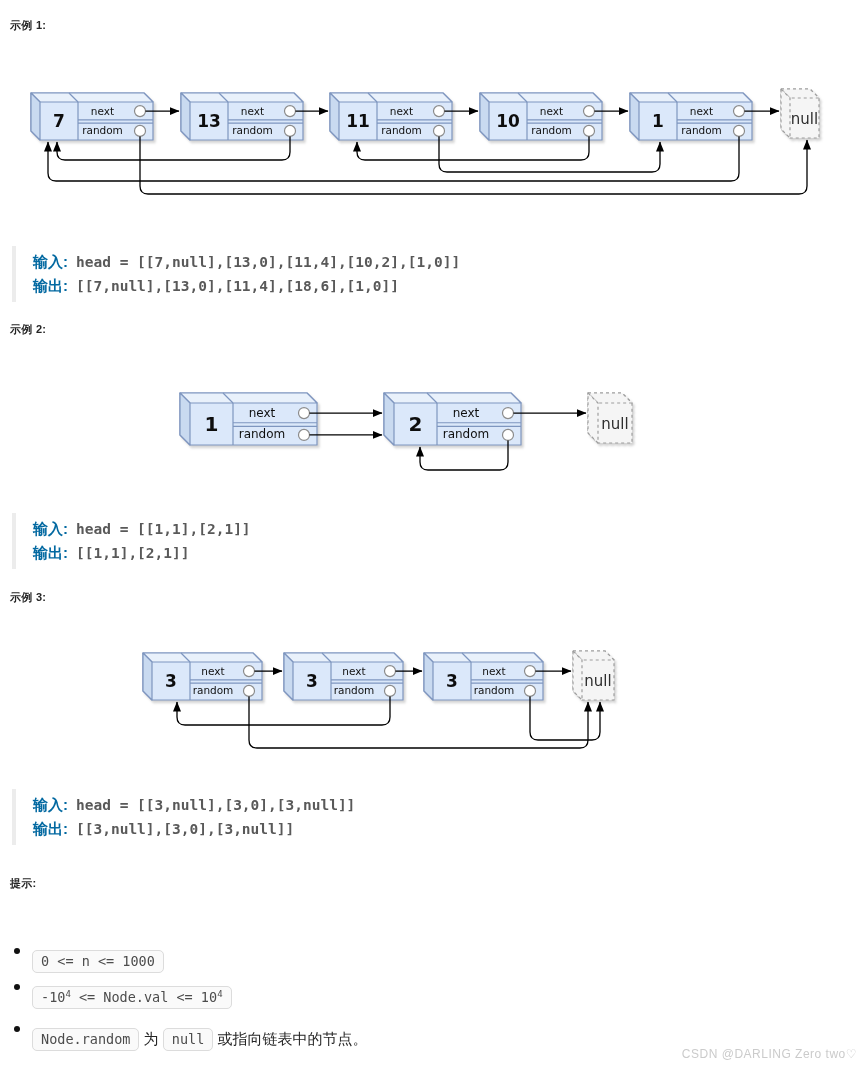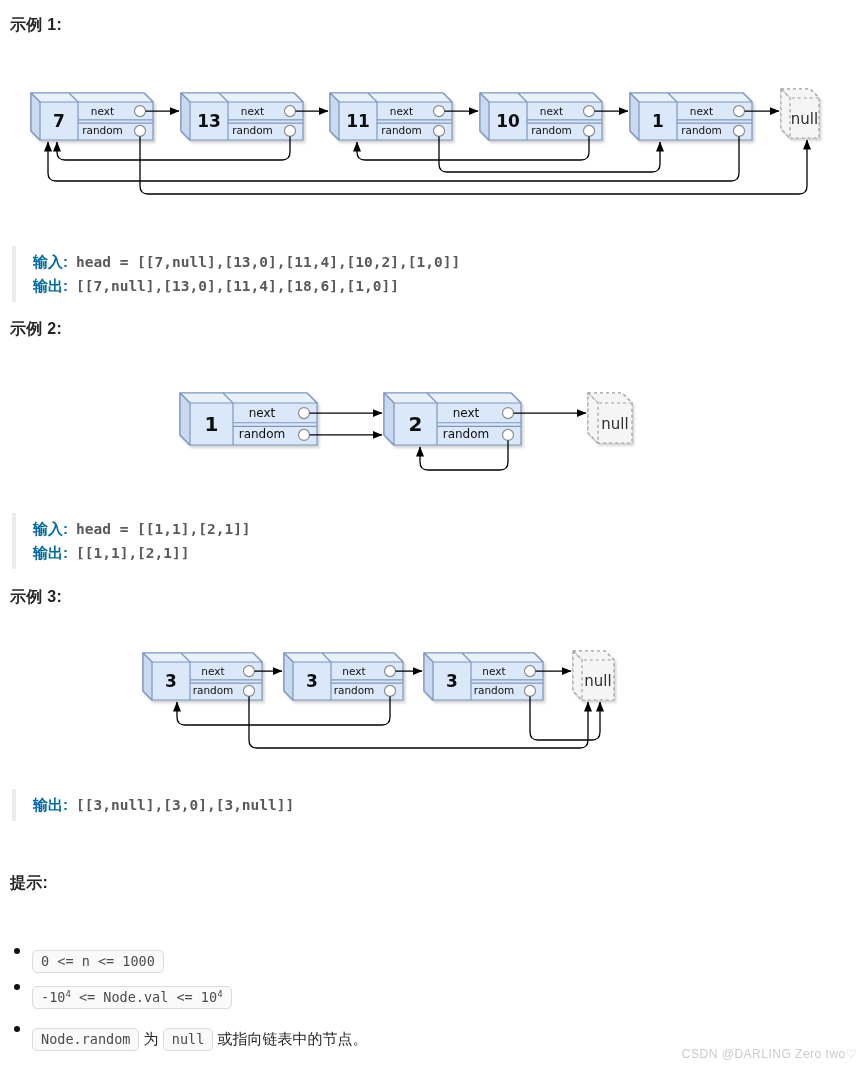--- a/index.html
+++ b/index.html
@@ -1,18 +1,18 @@
 <!DOCTYPE html>
 <html><head>
 <meta charset="utf-8">
 <style>
   html,body{margin:0;padding:0;background:#ffffff;}
   .page{position:relative;width:865px;height:1071px;background:#ffffff;overflow:hidden;
         font-family:"Liberation Sans","DejaVu Sans",sans-serif;}
-  .h{position:absolute;left:10px;font-size:16px;font-weight:bold;color:#252525;line-height:22px;letter-spacing:.3px;}
+  .h{position:absolute;left:10px;font-size:11px;font-weight:bold;color:#252525;line-height:22px;letter-spacing:.3px;}
   .diag{position:absolute;left:0;width:865px;font-family:"DejaVu Sans",sans-serif;}
   .io{position:absolute;left:12px;border-left:4px solid #ececec;padding:4px 0 4px 17px;}
   .io-line{font-size:15px;line-height:24px;white-space:nowrap;}
   .io-label{font-weight:bold;color:#0369a1;margin-right:8px;}
   .io-code{font-family:"DejaVu Sans Mono","Liberation Mono",monospace;font-size:14.5px;color:#595959;font-weight:bold;}
   .hint-item{position:absolute;left:14px;display:flex;align-items:flex-start;font-size:15px;color:#262626;line-height:26px;white-space:pre;}
   .dot{width:6px;height:6px;border-radius:50%;background:#111;margin-right:12px;flex:none;}
   .chip{font-family:"DejaVu Sans Mono","Liberation Mono",monospace;font-size:13.5px;color:#4c4c4c;
         background:#fafafa;border:1px solid #dcdcdc;border-radius:5px;padding:2px 8px 3px;line-height:17px;}
   .chip sup{font-size:9px;line-height:0;}
@@ -238,20 +238,21 @@
         <text x="598" y="685.5" text-anchor="middle" font-size="15" fill="#2e2e2e">null</text>
       </g>
       <line x1="254.5" y1="671.12" x2="282" y2="671.12" stroke="#000000" stroke-width="1.3" marker-end="url(#ar2)"></line>
       <line x1="395.5" y1="671.12" x2="422" y2="671.12" stroke="#000000" stroke-width="1.3" marker-end="url(#ar2)"></line>
       <line x1="535.5" y1="671.12" x2="571" y2="671.12" stroke="#000000" stroke-width="1.3" marker-end="url(#ar2)"></line>
       <path d="M390,696.38 L390,717 Q390,725 382,725 L185,725 Q177,725 177,717 L177,702" fill="none" stroke="#000000" stroke-width="1.3" marker-end="url(#ar2)"></path>
       <path d="M249,696.38 L249,740 Q249,748 257,748 L580,748 Q588,748 588,740 L588,702" fill="none" stroke="#000000" stroke-width="1.3" marker-end="url(#ar2)"></path>
       <path d="M530,696.38 L530,732 Q530,740 538,740 L592,740 Q600,740 600,732 L600,702" fill="none" stroke="#000000" stroke-width="1.3" marker-end="url(#ar2)"></path>
     </svg>
   <div class="io" style="top:789px">
+    <div class="io-line"><span class="io-label">输入:</span><span class="io-code">head = [[3,null],[3,0],[3,null]]</span></div>
     <div class="io-line"><span class="io-label">输出:</span><span class="io-code">[[3,null],[3,0],[3,null]]</span></div>
   </div>
 
   <div class="h" style="top:872px">提示:</div>
   <div class="hint-item" style="top:948px"><span class="dot"></span><span class="hint-content"><span class="chip">0 &lt;= n &lt;= 1000</span></span></div>
   <div class="hint-item" style="top:984px"><span class="dot"></span><span class="hint-content"><span class="chip">-10<sup>4</sup> &lt;= Node.val &lt;= 10<sup>4</sup></span></span></div>
   <div class="hint-item" style="top:1026px"><span class="dot"></span><span class="hint-content"><span class="chip">Node.random</span><span> 为 </span><span class="chip">null</span><span> 或指向链表中的节点。</span></span></div>
 
   <div class="watermark">CSDN @DARLING Zero two♡</div>
 </div>

